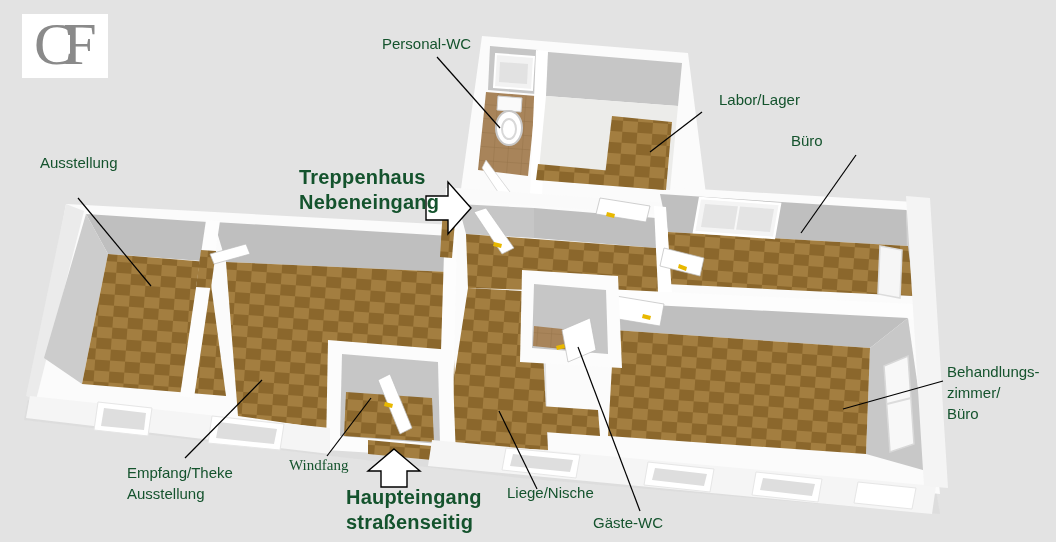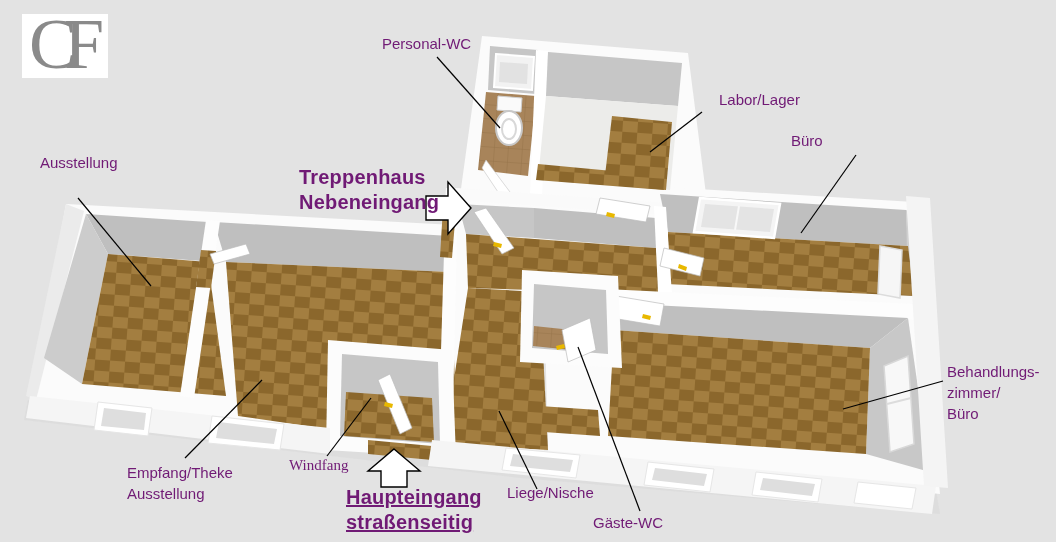--- a/index.html
+++ b/index.html
@@ -1,24 +1,24 @@
 <!DOCTYPE html>
 <html><head>
 <meta charset="utf-8">
 <style>
   html,body{margin:0;padding:0;background:#e3e3e3;}
   .canvas{position:relative;width:1056px;height:542px;background:#e3e3e3;overflow:hidden;
           font-family:"Liberation Sans",sans-serif;}
   .plan-svg{position:absolute;left:0;top:0;}
-  .label{position:absolute;color:#701a75;font-size:15px;line-height:21px;white-space:nowrap;}
+  .label{position:absolute;color:#14532d;font-size:15px;line-height:21px;white-space:nowrap;}
   .label div{white-space:nowrap;}
   .label.bold{font-weight:bold;font-size:20px;line-height:25px;letter-spacing:0.2px;}
   .logo{position:absolute;left:22px;top:14px;width:86px;height:64px;background:#ffffff;
         display:flex;align-items:center;justify-content:center;overflow:hidden;}
-  .logo span{font-family:"Liberation Serif",serif;font-size:72px;color:#8a8a8a;
+  .logo span{font-family:"Liberation Serif",serif;font-size:60px;color:#8a8a8a;
              letter-spacing:-0.18em;line-height:0.9;margin-left:-10px;margin-top:-4px;}
 </style>
 </head>
 <body>
 
 <div class="canvas">
 
   <svg class="plan-svg" width="1056" height="542" viewBox="0 0 1056 542">
     <defs>
       <pattern id="pq" width="30" height="22" patternUnits="userSpaceOnUse" patternTransform="rotate(4)">
@@ -207,21 +207,21 @@
 
   <div class="label" style="left:127px;top:462px;">
     <div>Empfang/Theke</div>
     <div>Ausstellung</div>
   </div>
 
   <div class="label" style="left:289px;top:455px;font-family:Liberation Serif, serif;">
     <div>Windfang</div>
   </div>
 
-  <div class="label bold" style="left:346px;top:485px;text-decoration:underline;">
+  <div class="label bold" style="left:346px;top:485px;">
     <div>Haupteingang</div>
     <div>straßenseitig</div>
   </div>
 
   <div class="label" style="left:507px;top:482px;">
     <div>Liege/Nische</div>
   </div>
 
   <div class="label" style="left:593px;top:512px;">
     <div>Gäste-WC</div>

